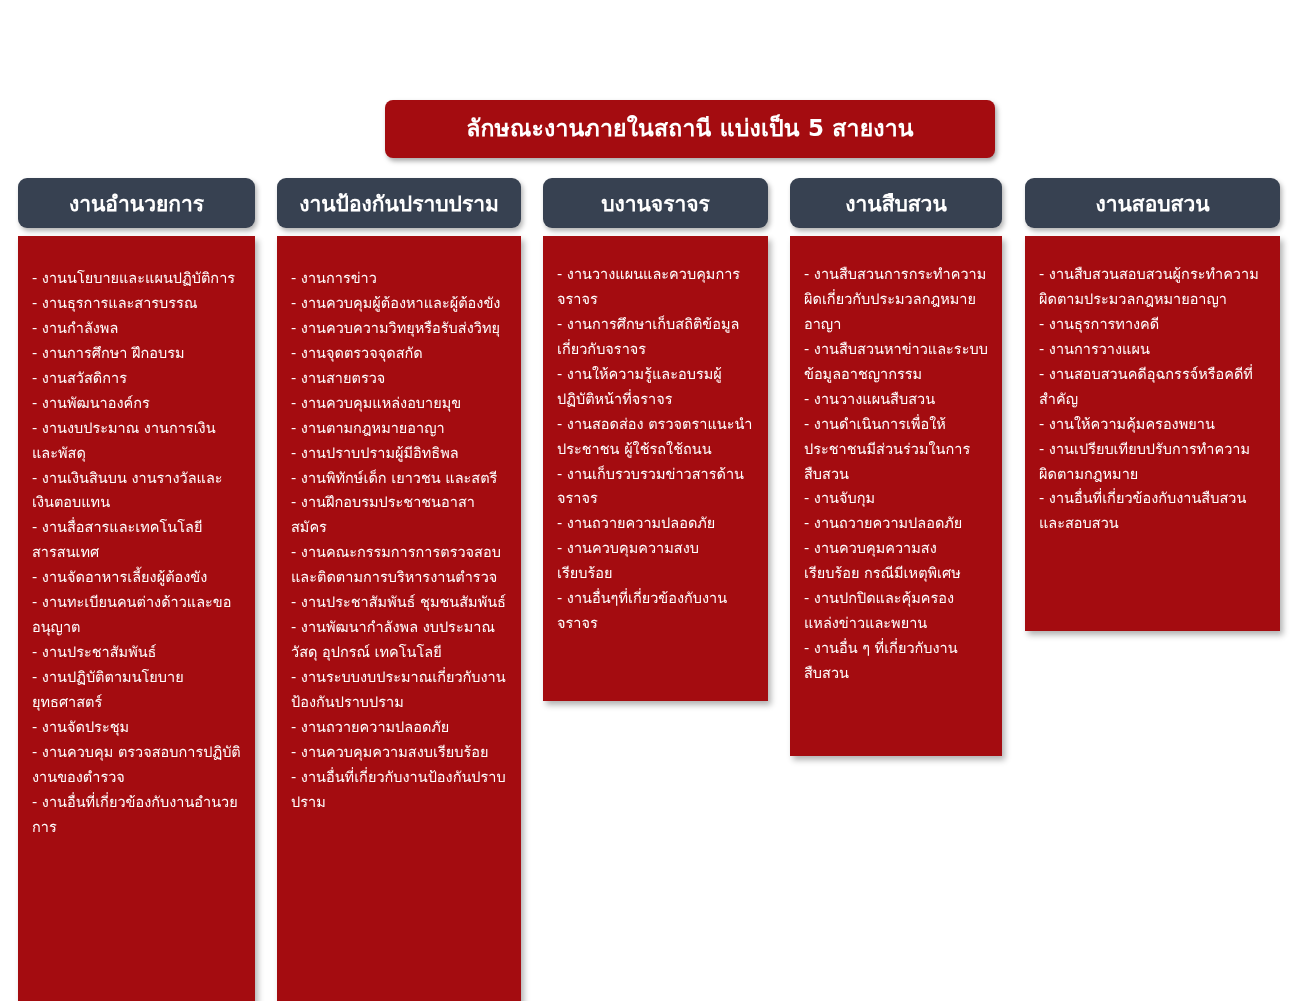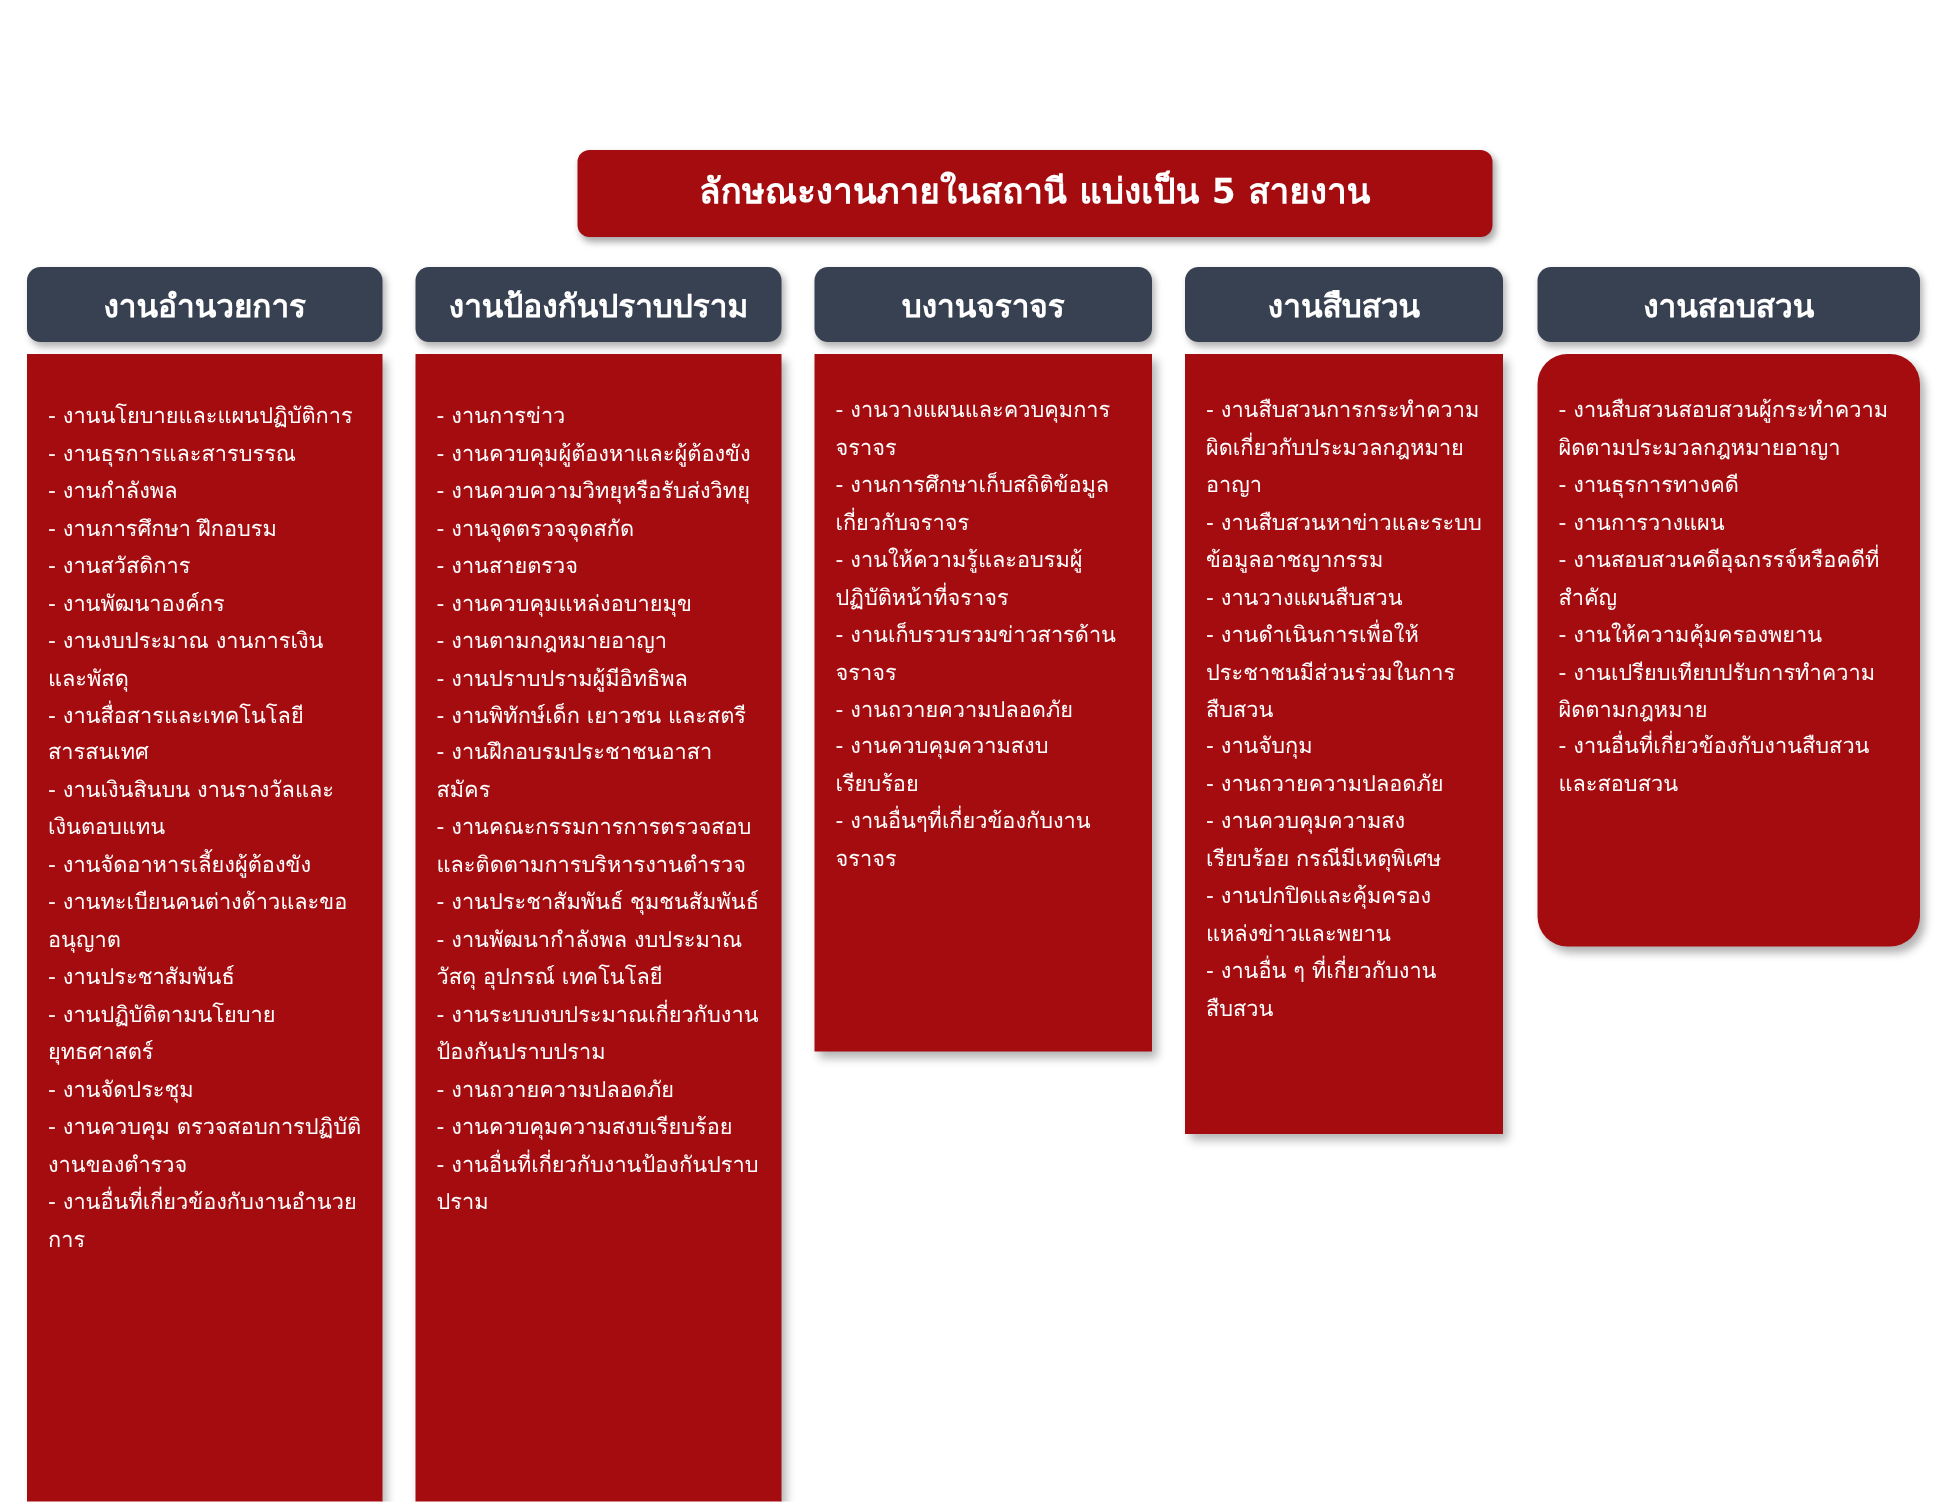--- a/index.html
+++ b/index.html
@@ -88,21 +88,21 @@
   
   .c0 { left: 0px;    width: 237px; }
   .c0 .col-body { height: 974px; }
   .c1 { left: 259px;  width: 244px; }
   .c1 .col-body { height: 912px; }
   .c2 { left: 525px;  width: 225px; }
   .c2 .col-body { height: 465px; }
   .c3 { left: 772px;  width: 212px; }
   .c3 .col-body { height: 520px; }
   .c4 { left: 1007px; width: 255px; }
-  .c4 .col-body { height: 395px; border-radius: 20px; }
+  .c4 .col-body { height: 395px; }
 
   .c0 .col-body, .c1 .col-body { padding-top: 30px; }
 </style>
 </head>
 <body>
 
 <div class="stage">
 
   <div class="title-banner">
     <div class="title-text">ลักษณะงานภายในสถานี แบ่งเป็น 5 สายงาน</div>
@@ -113,22 +113,22 @@
     <div class="column c0">
       <div class="col-header">งานอำนวยการ</div>
       <div class="col-body">
         <span class="item">- งานนโยบายและแผนปฏิบัติการ</span>
         <span class="item">- งานธุรการและสารบรรณ</span>
         <span class="item">- งานกำลังพล</span>
         <span class="item">- งานการศึกษา ฝึกอบรม</span>
         <span class="item">- งานสวัสดิการ</span>
         <span class="item">- งานพัฒนาองค์กร</span>
         <span class="item">- งานงบประมาณ งานการเงินและพัสดุ</span>
+        <span class="item">- งานเงินสินบน งานรางวัลและเงินตอบแทน</span>
         <span class="item">- งานสื่อสารและเทคโนโลยีสารสนเทศ</span>
-        <span class="item">- งานเงินสินบน งานรางวัลและเงินตอบแทน</span>
         <span class="item">- งานจัดอาหารเลี้ยงผู้ต้องขัง</span>
         <span class="item">- งานทะเบียนคนต่างด้าวและขออนุญาต</span>
         <span class="item">- งานประชาสัมพันธ์</span>
         <span class="item">- งานปฏิบัติตามนโยบายยุทธศาสตร์</span>
         <span class="item">- งานจัดประชุม</span>
         <span class="item">- งานควบคุม ตรวจสอบการปฏิบัติงานของตำรวจ</span>
         <span class="item">- งานอื่นที่เกี่ยวข้องกับงานอำนวยการ</span>
       </div>
     </div>
 
@@ -154,20 +154,21 @@
         <span class="item">- งานอื่นที่เกี่ยวกับงานป้องกันปราบปราม</span>
       </div>
     </div>
 
     <div class="column c2">
       <div class="col-header">บงานจราจร</div>
       <div class="col-body">
         <span class="item">- งานวางแผนและควบคุมการจราจร</span>
         <span class="item">- งานการศึกษาเก็บสถิติข้อมูลเกี่ยวกับจราจร</span>
         <span class="item">- งานให้ความรู้และอบรมผู้ปฏิบัติหน้าที่จราจร</span>
+        <span class="item">- งานสอดส่อง ตรวจตราแนะนำประชาชน ผู้ใช้รถใช้ถนน</span>
         <span class="item">- งานเก็บรวบรวมข่าวสารด้านจราจร</span>
         <span class="item">- งานถวายความปลอดภัย</span>
         <span class="item">- งานควบคุมความสงบเรียบร้อย</span>
         <span class="item">- งานอื่นๆที่เกี่ยวข้องกับงานจราจร</span>
       </div>
     </div>
 
     <div class="column c3">
       <div class="col-header">งานสืบสวน</div>
       <div class="col-body">

